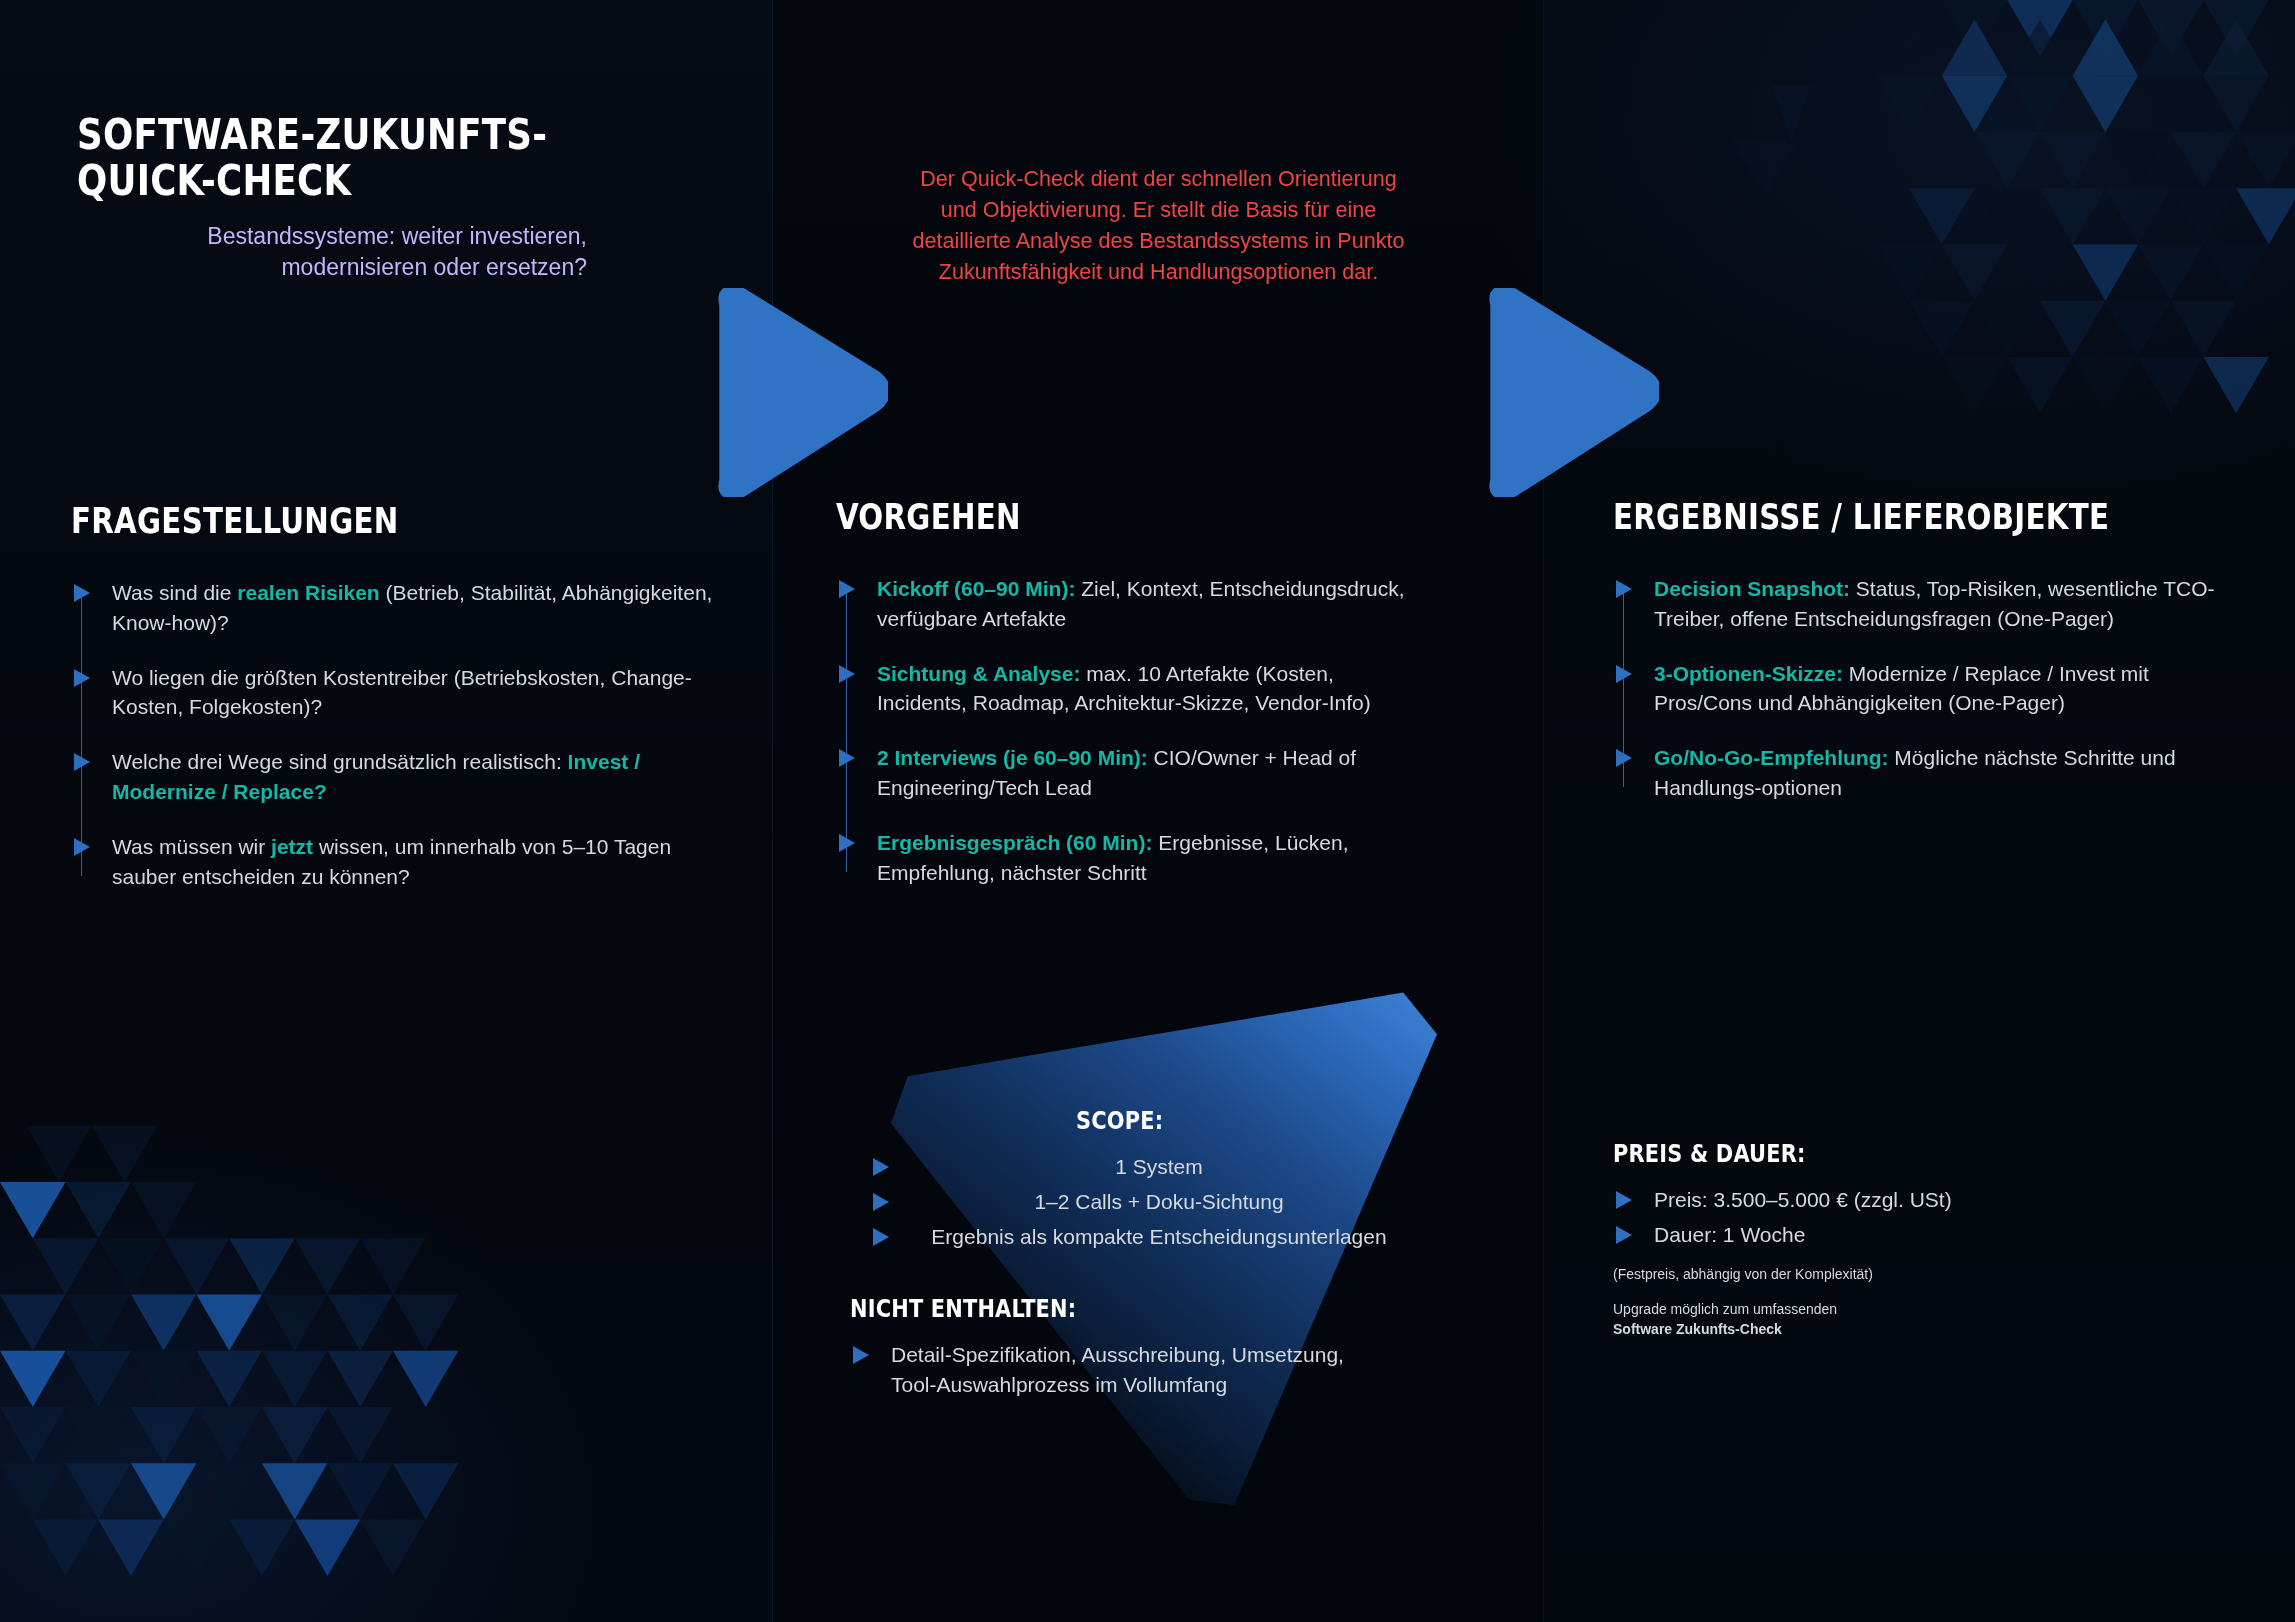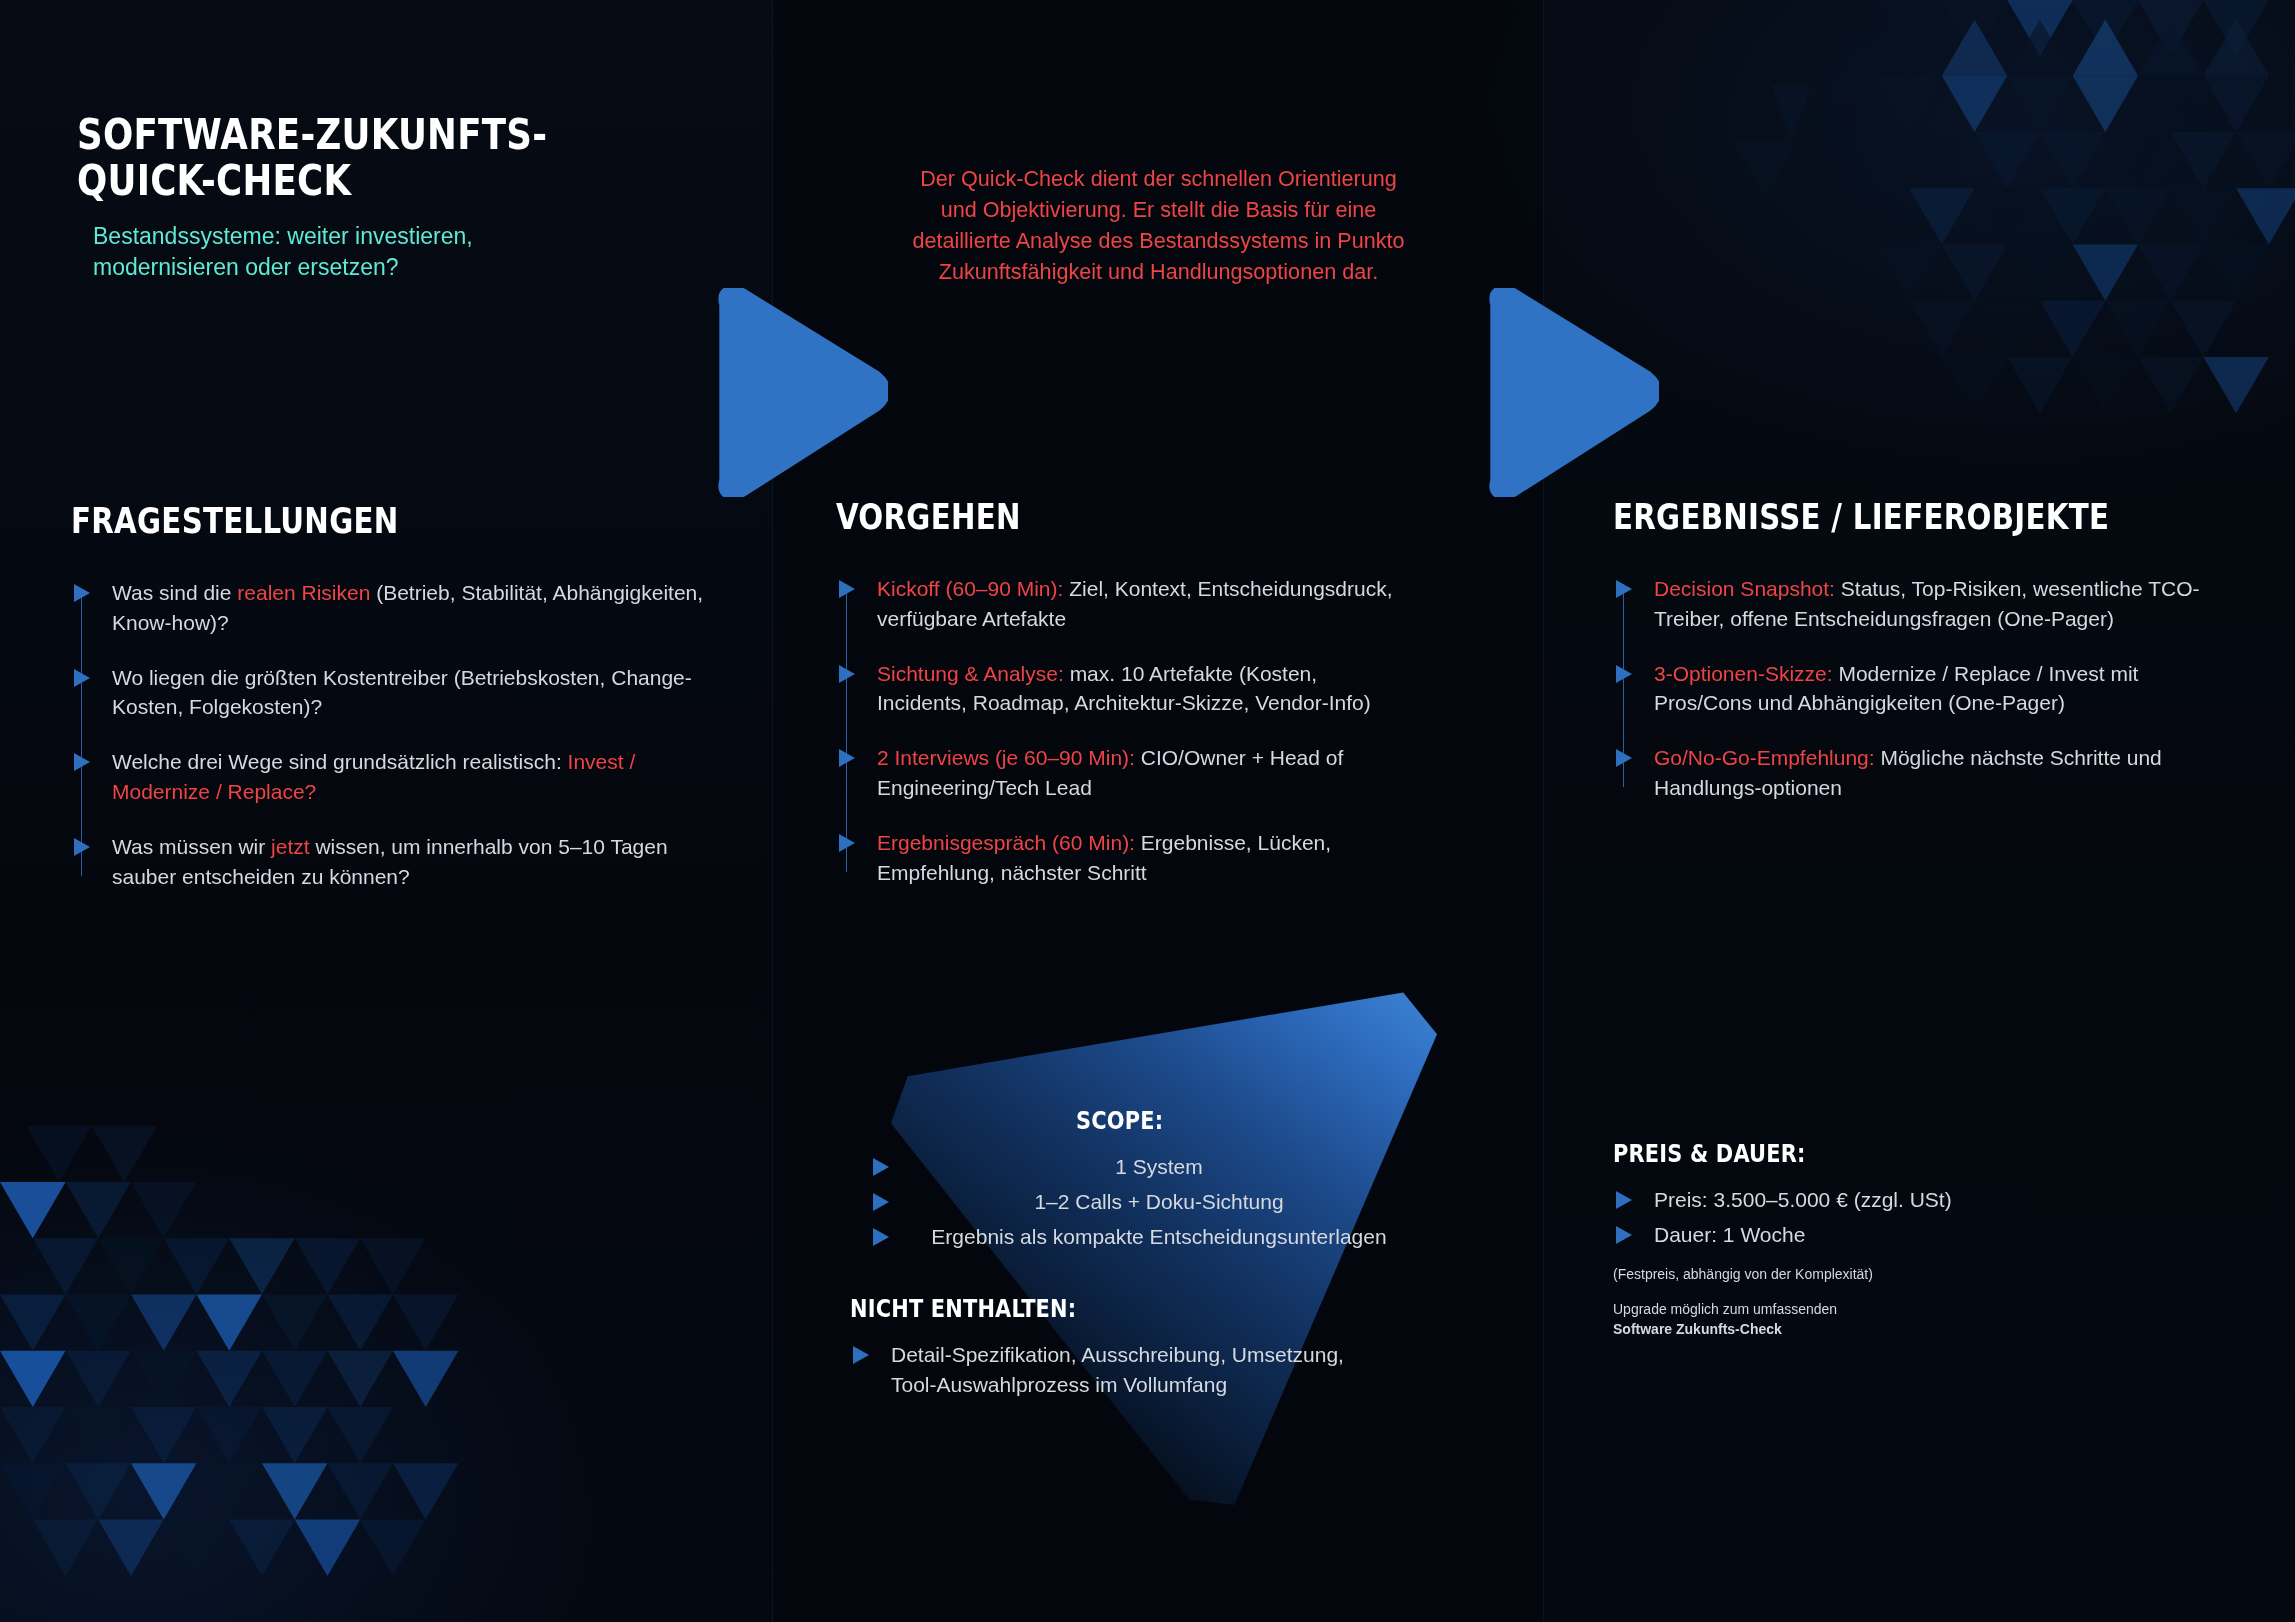--- a/index.html
+++ b/index.html
@@ -42,21 +42,21 @@
   .c2{left:836px;top:497px;width:576px;}
   .c2-intro{position:absolute;left:910px;top:141px;width:497px;text-align:center;}
   .c3{left:1613px;top:497px;width:628px;}
 
   h1.title{
     font-family:"DejaVu Sans Condensed","Liberation Sans Narrow","Liberation Sans",sans-serif;
     font-weight:700;font-size:43px;line-height:1.08;letter-spacing:0.3px;
     color:#ffffff;margin:0 0 17px 0;text-transform:uppercase;
     transform:scaleX(.92);transform-origin:left center;
   }
-  .subtitle{font-size:23px;line-height:1.35;color:#5eead4;margin:16px;max-width:510px;}
+  .subtitle{font-size:23px;line-height:1.35;color:#c4b5fd;margin:0;max-width:510px;text-align:right;}
 
   .intro{font-size:21.6px;line-height:1.45;color:#ef4444;}
 
   h2.sec{
     font-family:"DejaVu Sans Condensed","Liberation Sans Narrow","Liberation Sans",sans-serif;
     font-weight:700;font-size:35px;letter-spacing:0.3px;color:#ffffff;
     margin:0 0 37px 0;text-transform:uppercase;
     transform:scaleX(.93);transform-origin:left center;
   }
   h3.sub{
@@ -76,21 +76,21 @@
     font-size:21px;line-height:1.42;color:#d5d9e0;
   }
   ul.blist li:last-child{margin-bottom:4px;}
   ul.blist.tight li{margin-bottom:5.2px;}
   ul.blist li .mark{
     position:absolute;left:2.6px;top:5.9px;width:0;height:0;
     border-left:16.4px solid #2f6fc0;
     border-top:9.8px solid transparent;
     border-bottom:9.8px solid transparent;
   }
-  ul.blist li b{font-weight:400;color:#ef4444;}
+  ul.blist li b{font-weight:700;color:#14b8a6;}
   .note{font-size:14px;line-height:1.45;color:#d5d9e0;margin:14.4px 0 0 0;}
 </style>
 </head>
 <body>
 
 <div class="stage">
 
   <div class="bg-base"></div>
 
   <svg class="tri-field" style="right:0;top:0;width:654px;height:497px" viewBox="0 0 1000 760" preserveAspectRatio="none">

